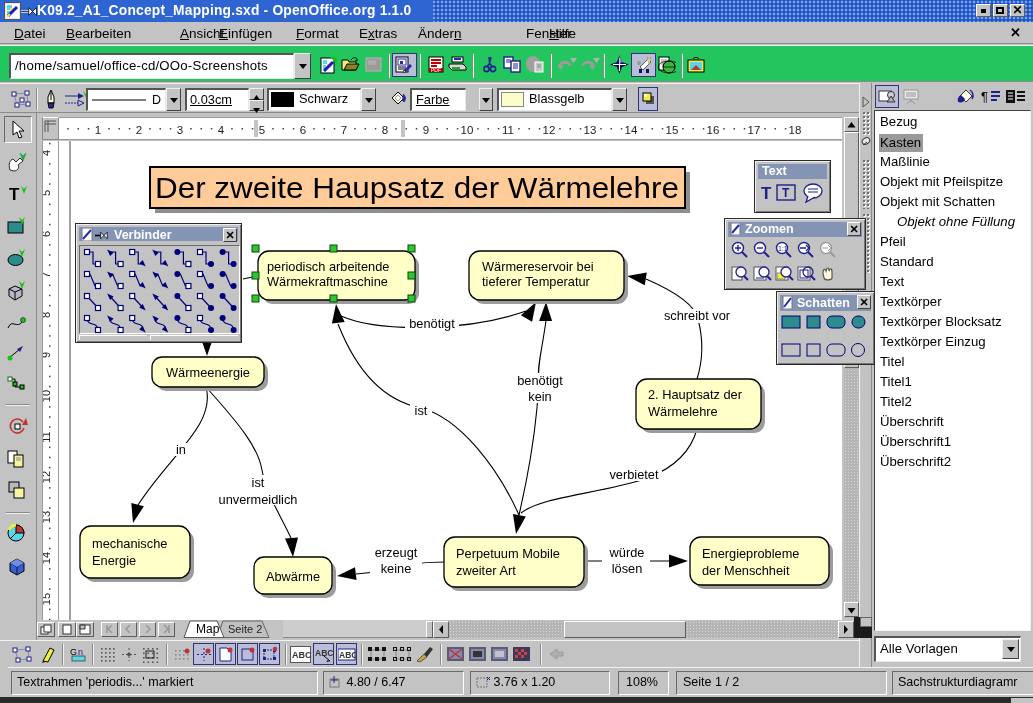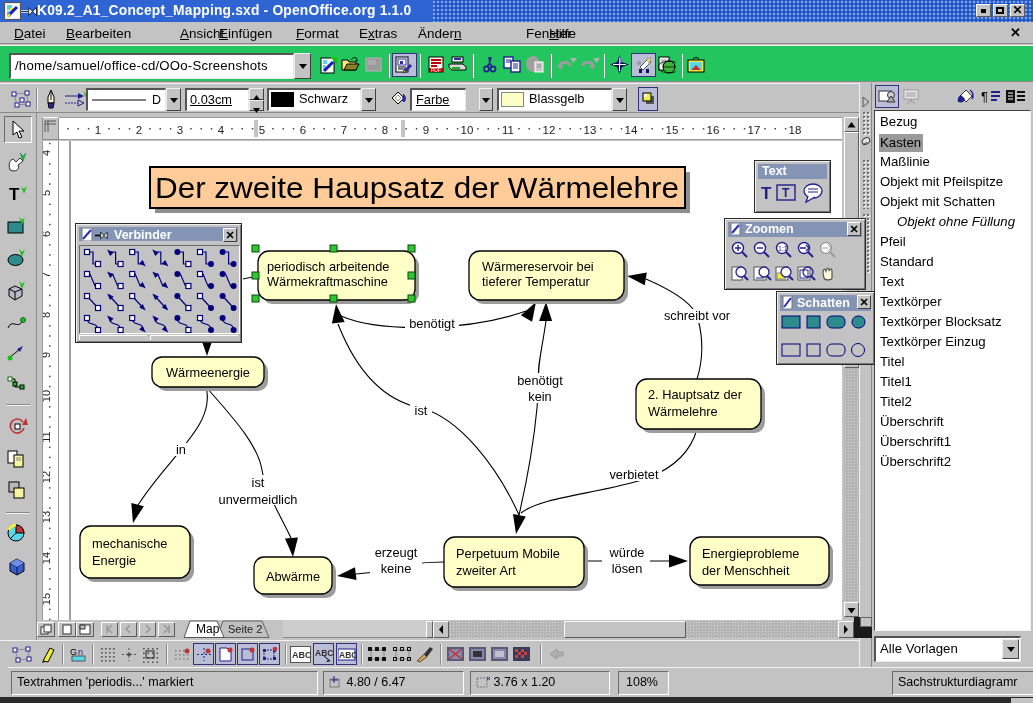--- a/index.html
+++ b/index.html
@@ -1064,18 +1064,21 @@
     </div>
 <div class="snk abs" style="left:462px;top:3px;width:140px;height:24px;">
       <span class="abs" style="left:5px;top:3px;white-space:nowrap;"><svg width="14" height="12" style="vertical-align:-2px">
           <rect x="1" y="2" width="10" height="9" fill="none" stroke="#777" stroke-dasharray="2,1"></rect>
           <path d="M11,1 L14,4 M11,4 L14,1" stroke="#20208c"></path>
         </svg> 3.76 x 1.20</span>
     </div>
 <div class="snk abs" style="left:610px;top:3px;width:51px;height:24px;">
       <span class="abs" style="left:7px;top:3px;white-space:nowrap;">108%</span>
     </div>
+<div class="snk abs" style="left:668px;top:3px;width:211px;height:24px;">
+      <span class="abs" style="left:6px;top:3px;white-space:nowrap;">Seite 1 / 2</span>
+    </div>
 <div class="snk abs" style="left:884px;top:3px;width:160px;height:24px;">
       <span class="abs" style="left:5px;top:3px;white-space:nowrap;">Sachstrukturdiagramr</span>
     </div>
 </div>
 <div class="abs" style="left:0;top:697px;width:1033px;height:6px;background:#2a2a2a;">
     <div class="abs" style="left:1011px;top:1px;width:22px;height:5px;background:#c3c3c3;"></div>
   </div>
 </body></html>

